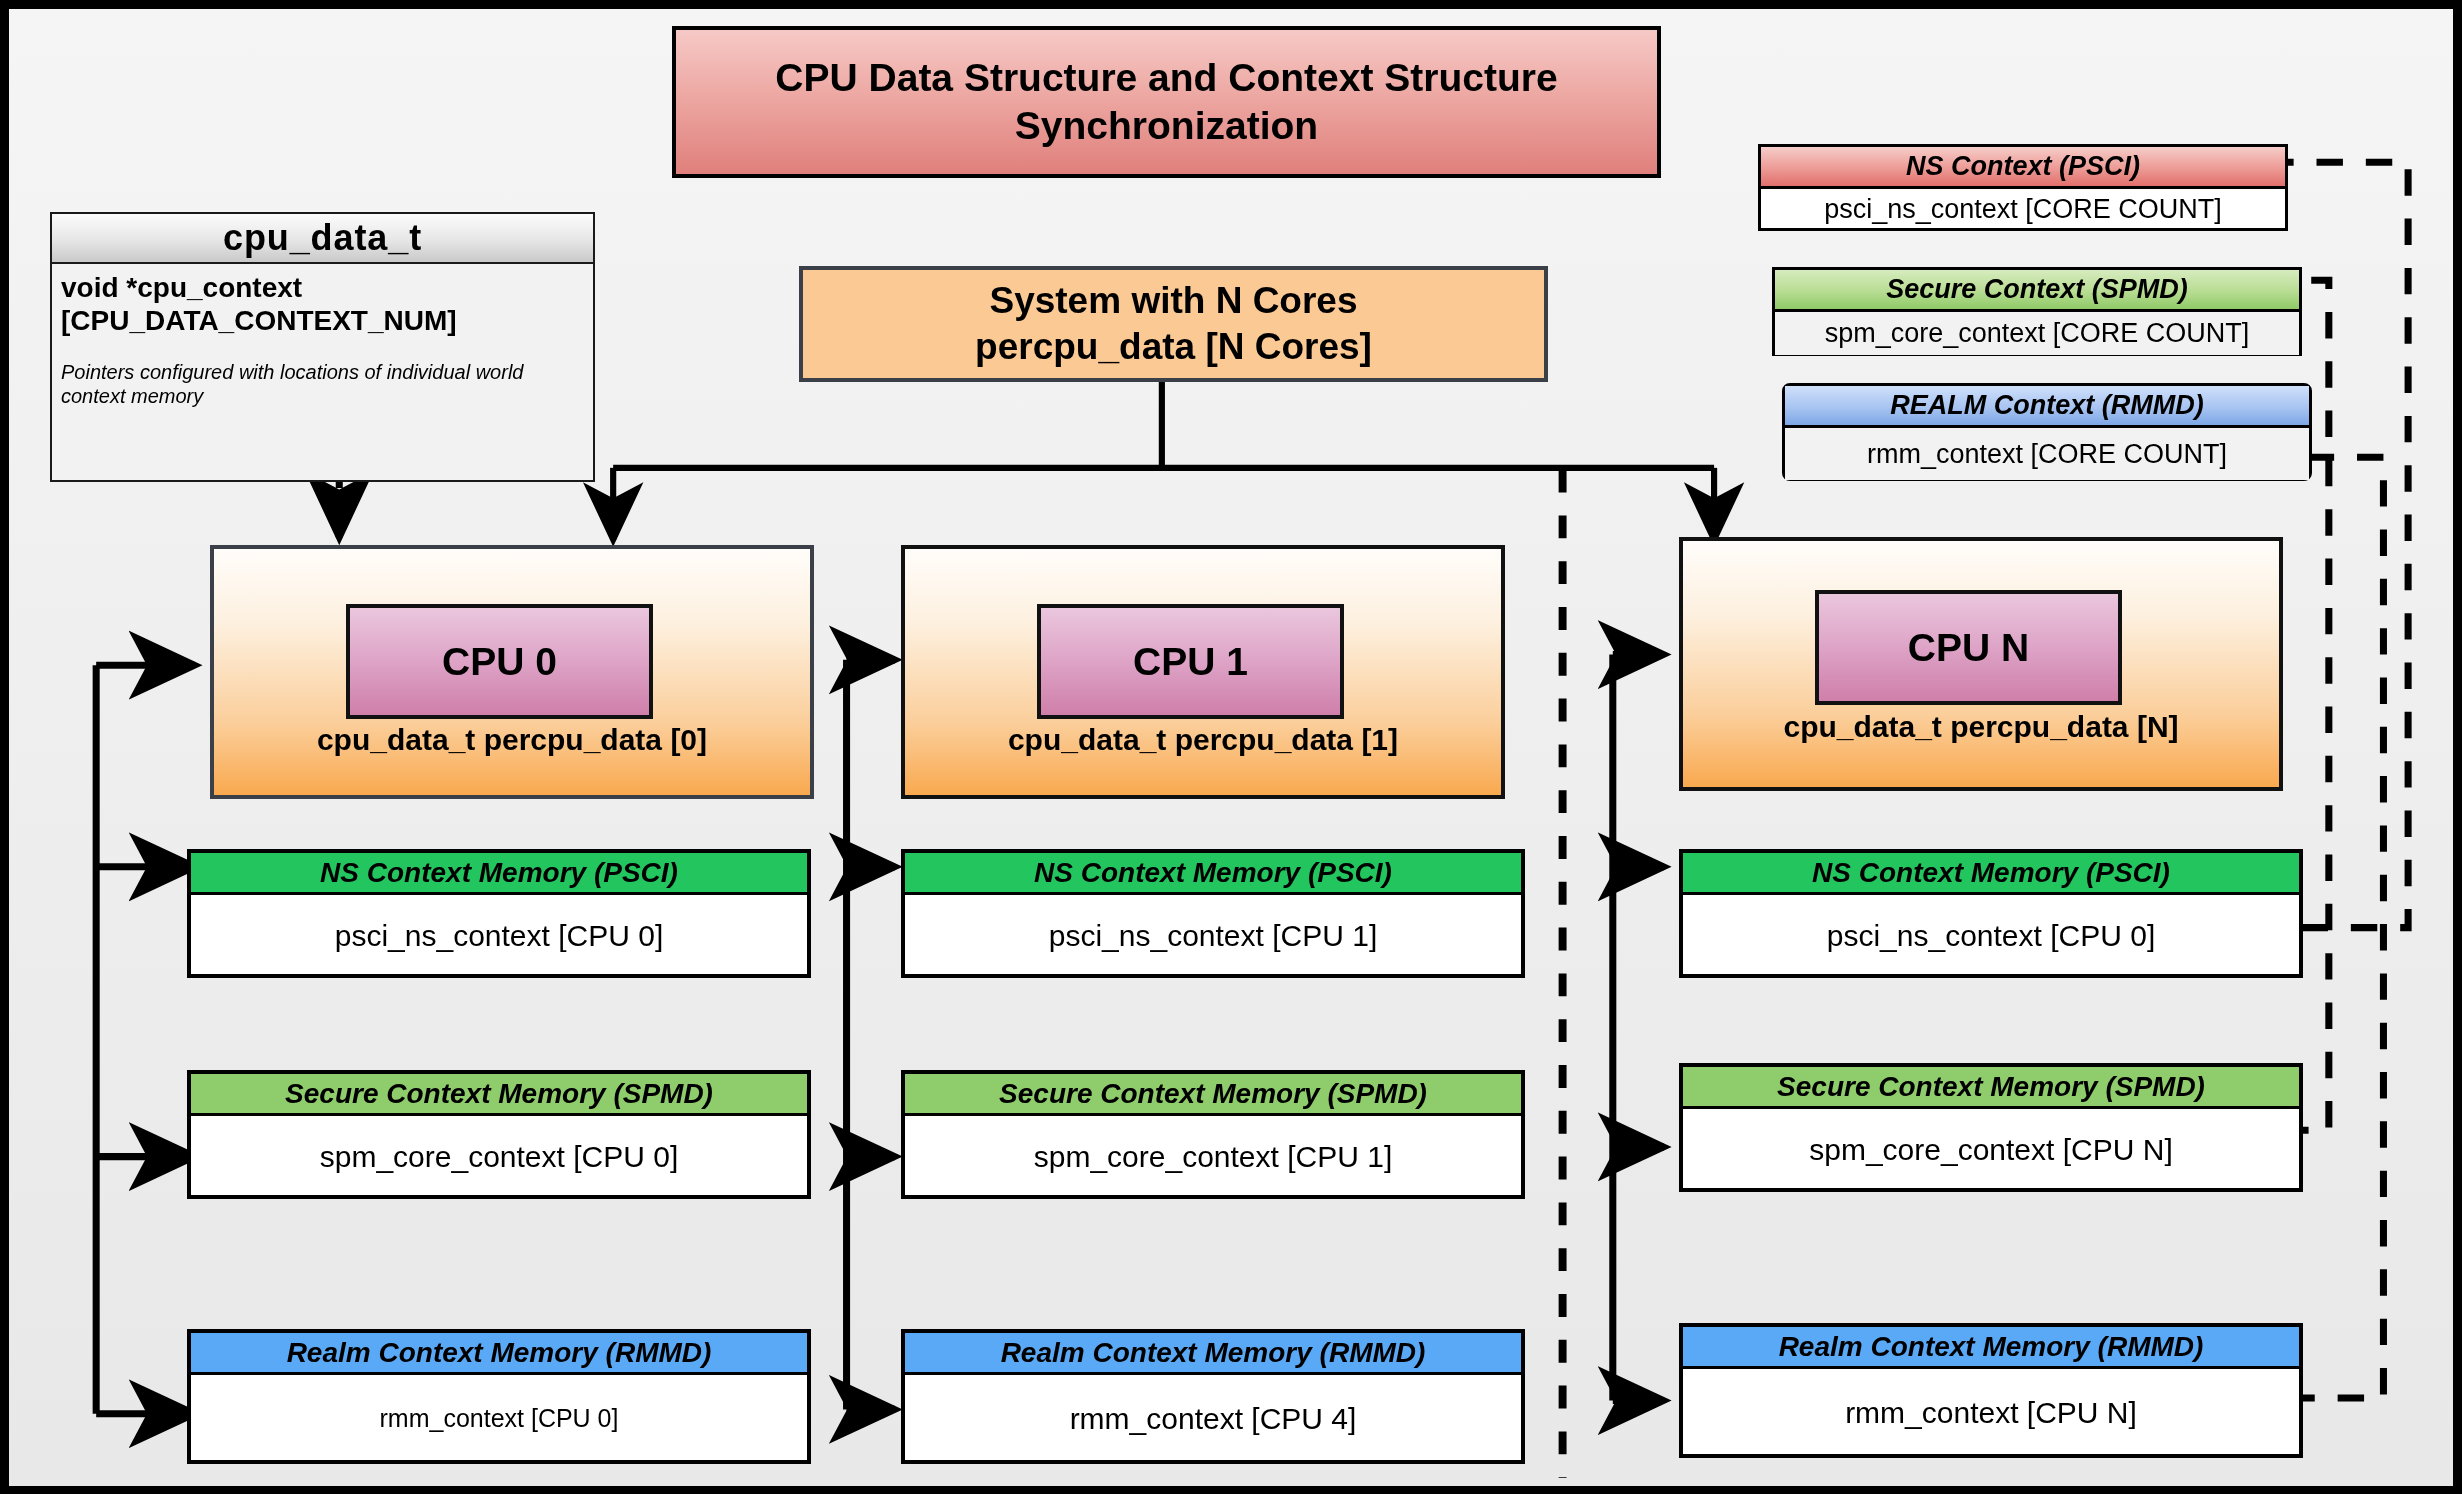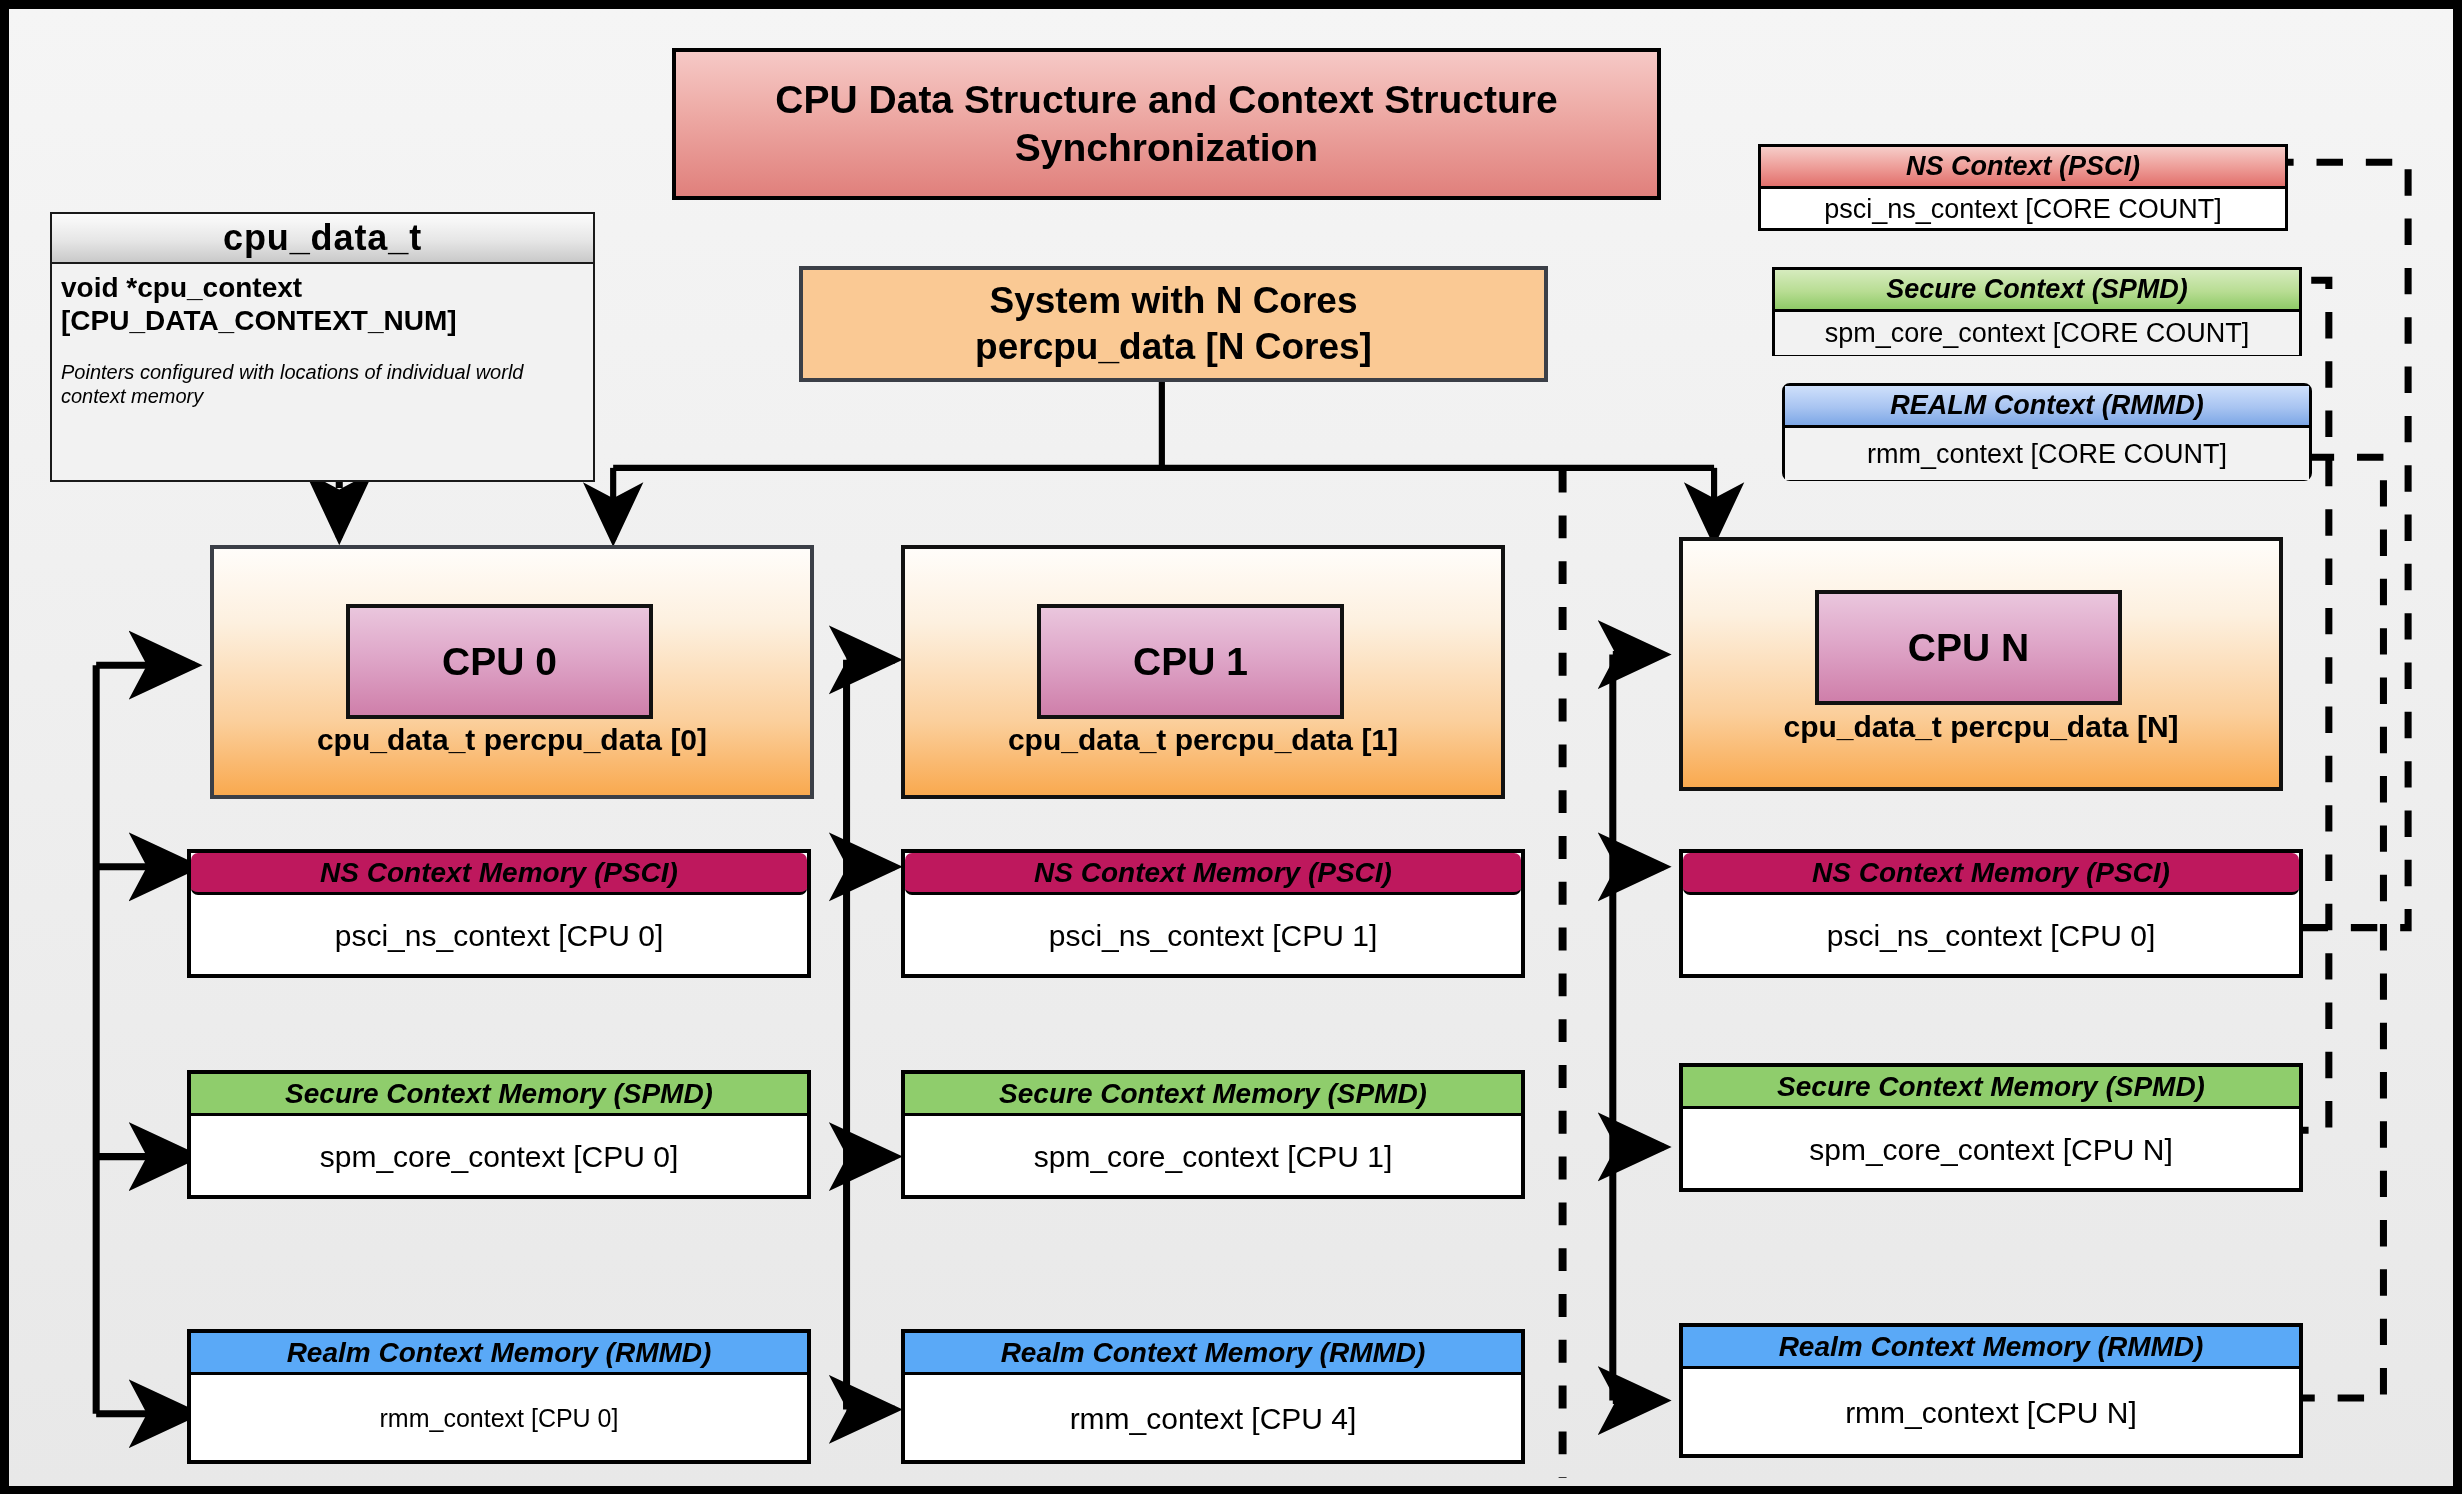--- a/index.html
+++ b/index.html
@@ -73,21 +73,21 @@
     display:flex;align-items:center;justify-content:center;font-style:italic;
   }
   .ctx-body{
     display:flex;align-items:center;justify-content:center;
     text-align:center;color:#000;
   }
   .ctx-body.tint{background:#f2f2f2;}
   .hd-red  {background:linear-gradient(to bottom,#f6cdc9 0%,#ee9f9a 50%,#e2706c 100%);}
   .hd-green{background:linear-gradient(to bottom,#d6ebbe 0%,#b8dd93 55%,#8fca67 100%);}
   .hd-blue {background:linear-gradient(to bottom,#cfe0fb 0%,#a8c4f1 55%,#7da7e6 100%);}
-  .hd-red-flat  {background:#be185d;border-radius:7px;}
+  .hd-red-flat  {background:#22c55e;}
   .hd-green-flat{background:#8fcd6c;}
   .hd-blue-flat {background:#5aa9f7;}
 </style>
 </head>
 <body>
 
 <div id="stage">
 
   <svg id="wires" viewBox="0 0 2763 1677">
     <defs>
@@ -138,21 +138,21 @@
       <path d="M1758,523 L1758,1668"></path>
     </g>
 
     <g stroke="#000" stroke-width="8" fill="none" stroke-dasharray="30 26">
       <path d="M2558,174 L2718,174 L2718,1043 L2578,1043"></path>
       <path d="M2552,308 L2628,308 L2628,1273 L2578,1273"></path>
       <path d="M2548,509 L2690,509 L2690,1577 L2578,1577"></path>
     </g>
   </svg>
 
-  <div class="box title-box" style="left:663px;top:39px;width:989px;height:152px;font-size:39px;padding:0 23px;">CPU Data Structure and Context Structure Synchronization</div>
+  <div class="box title-box" style="left:663px;top:17px;width:989px;height:152px;font-size:39px;padding:0 23px;">CPU Data Structure and Context Structure Synchronization</div>
 
   <div class="box uml" style="left:41px;top:203px;width:545px;height:270px;">
     <div class="uml-head" style="height:48px;line-height:48px;font-size:36px;">cpu_data_t</div>
     <div class="uml-body" style="font-size:28px;">
       <div class="strong">void  *cpu_context</div>
       <div class="strong">[CPU_DATA_CONTEXT_NUM]</div>
       <div class="note" style="font-size:20px;">Pointers configured with locations of individual world context memory</div>
     </div>
   </div>
 

